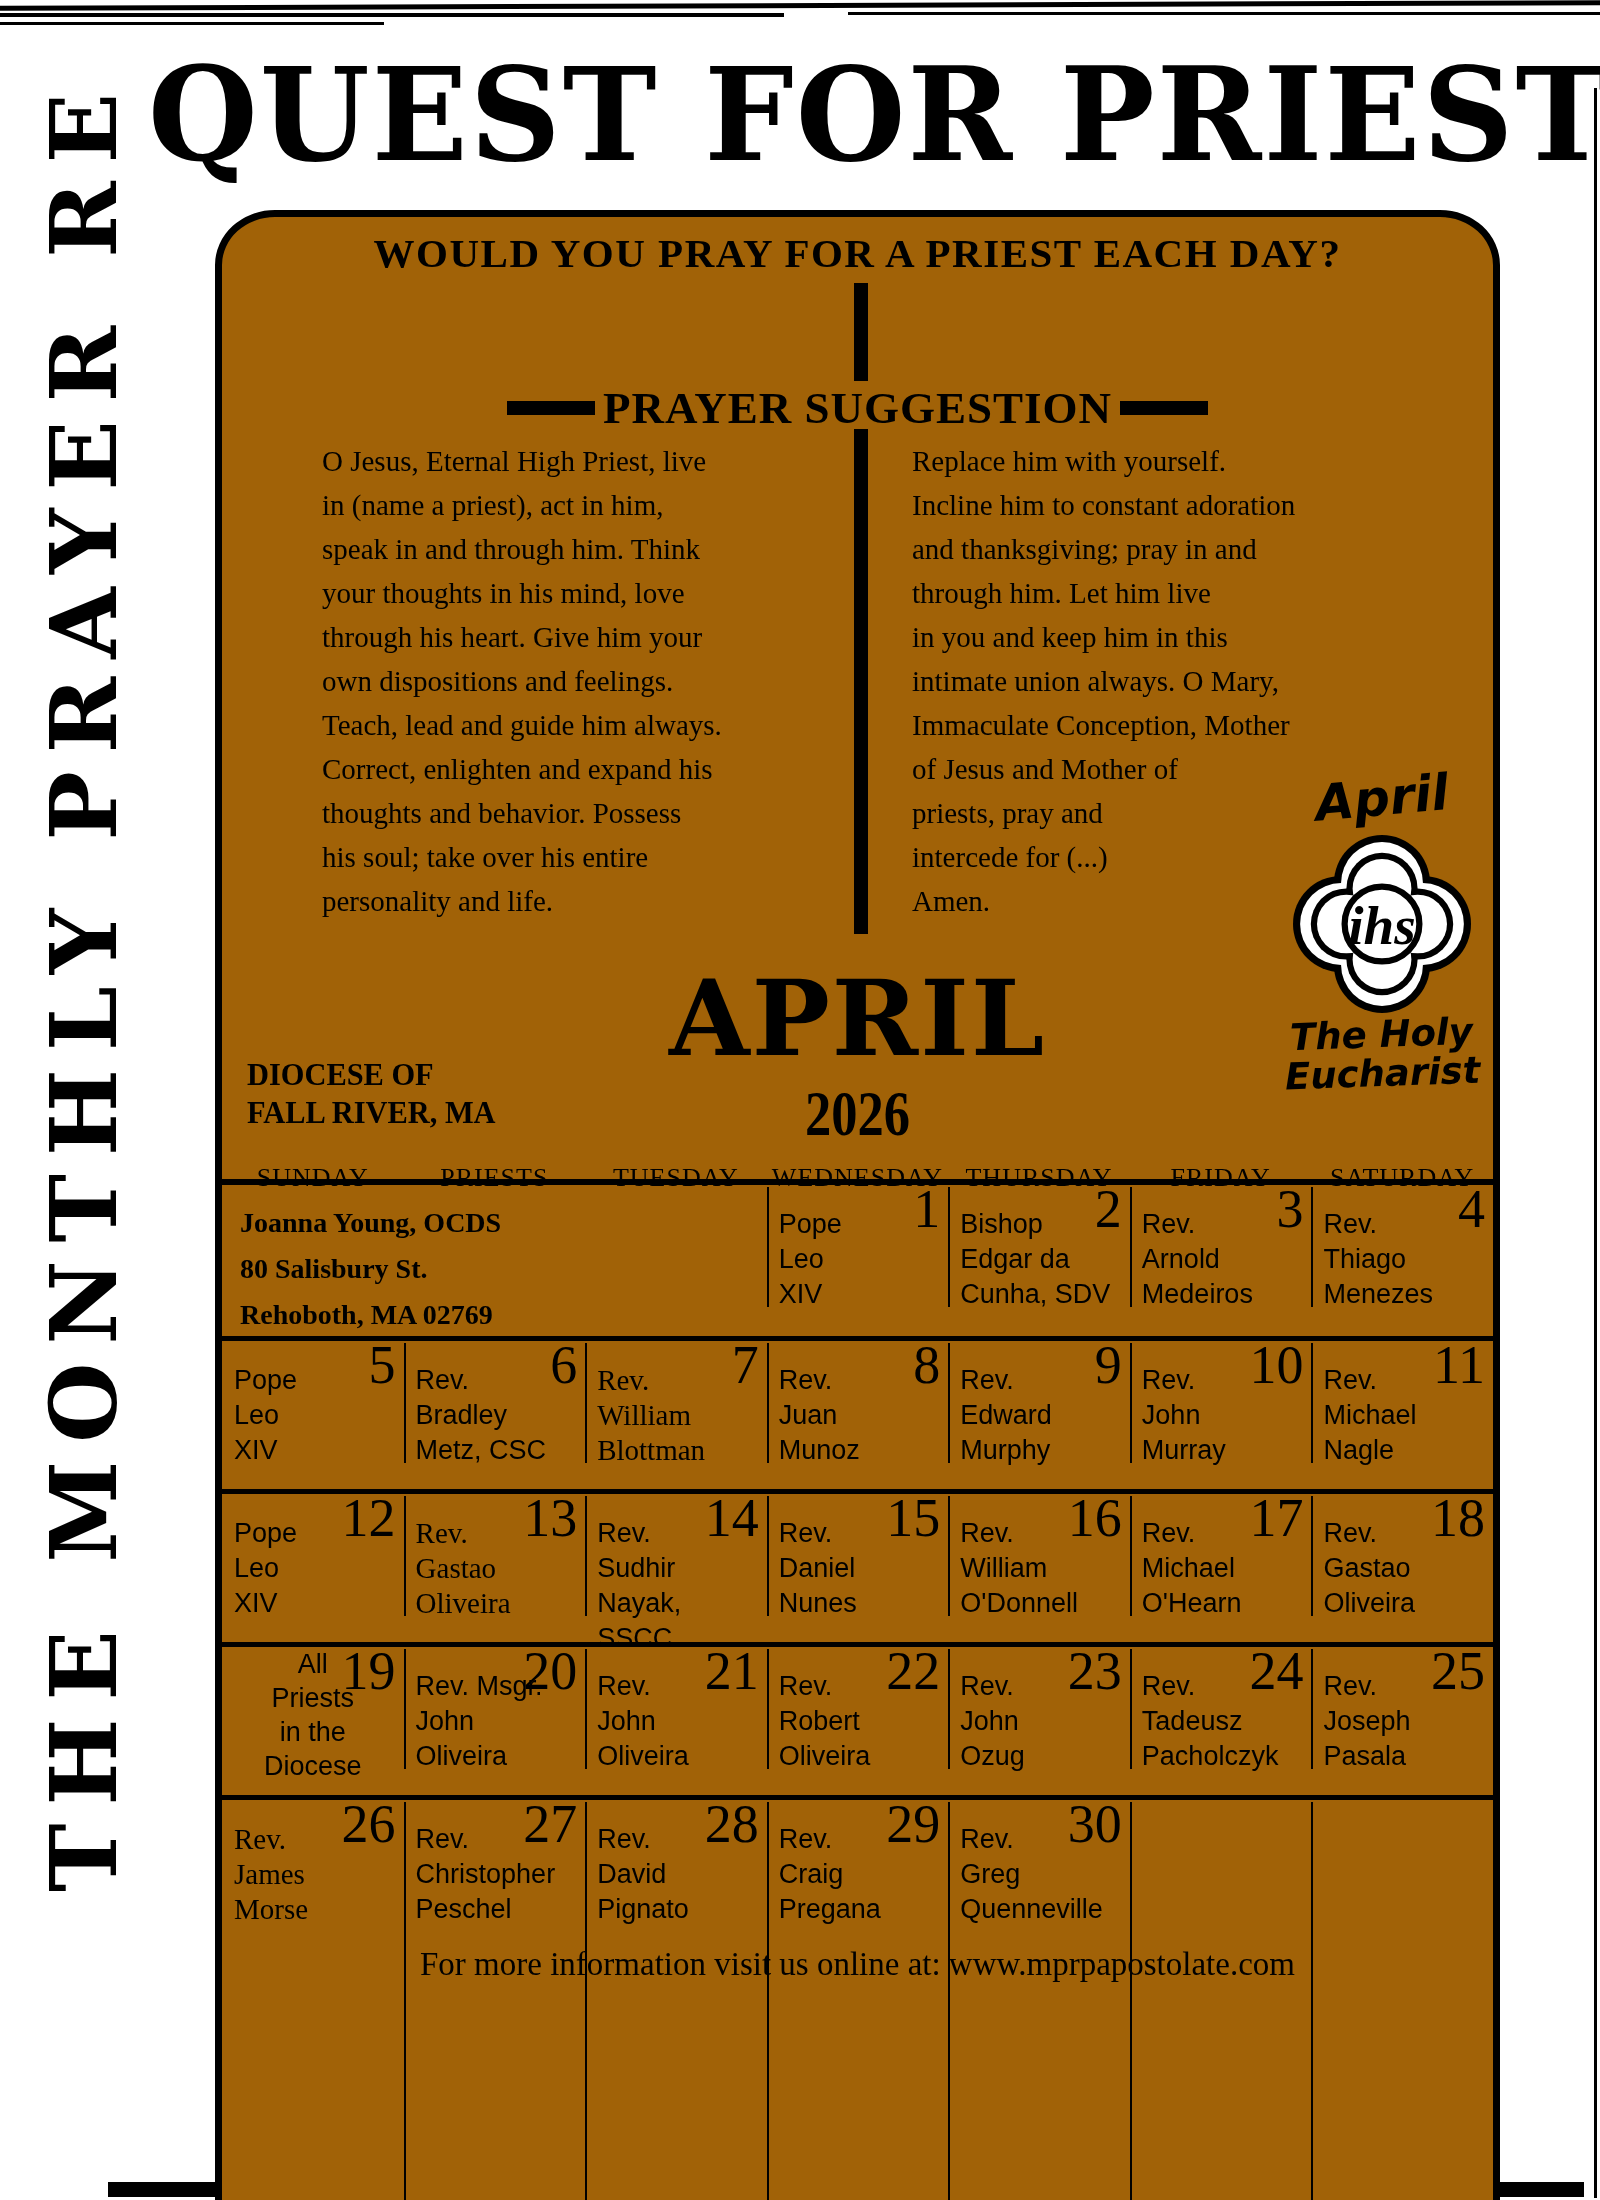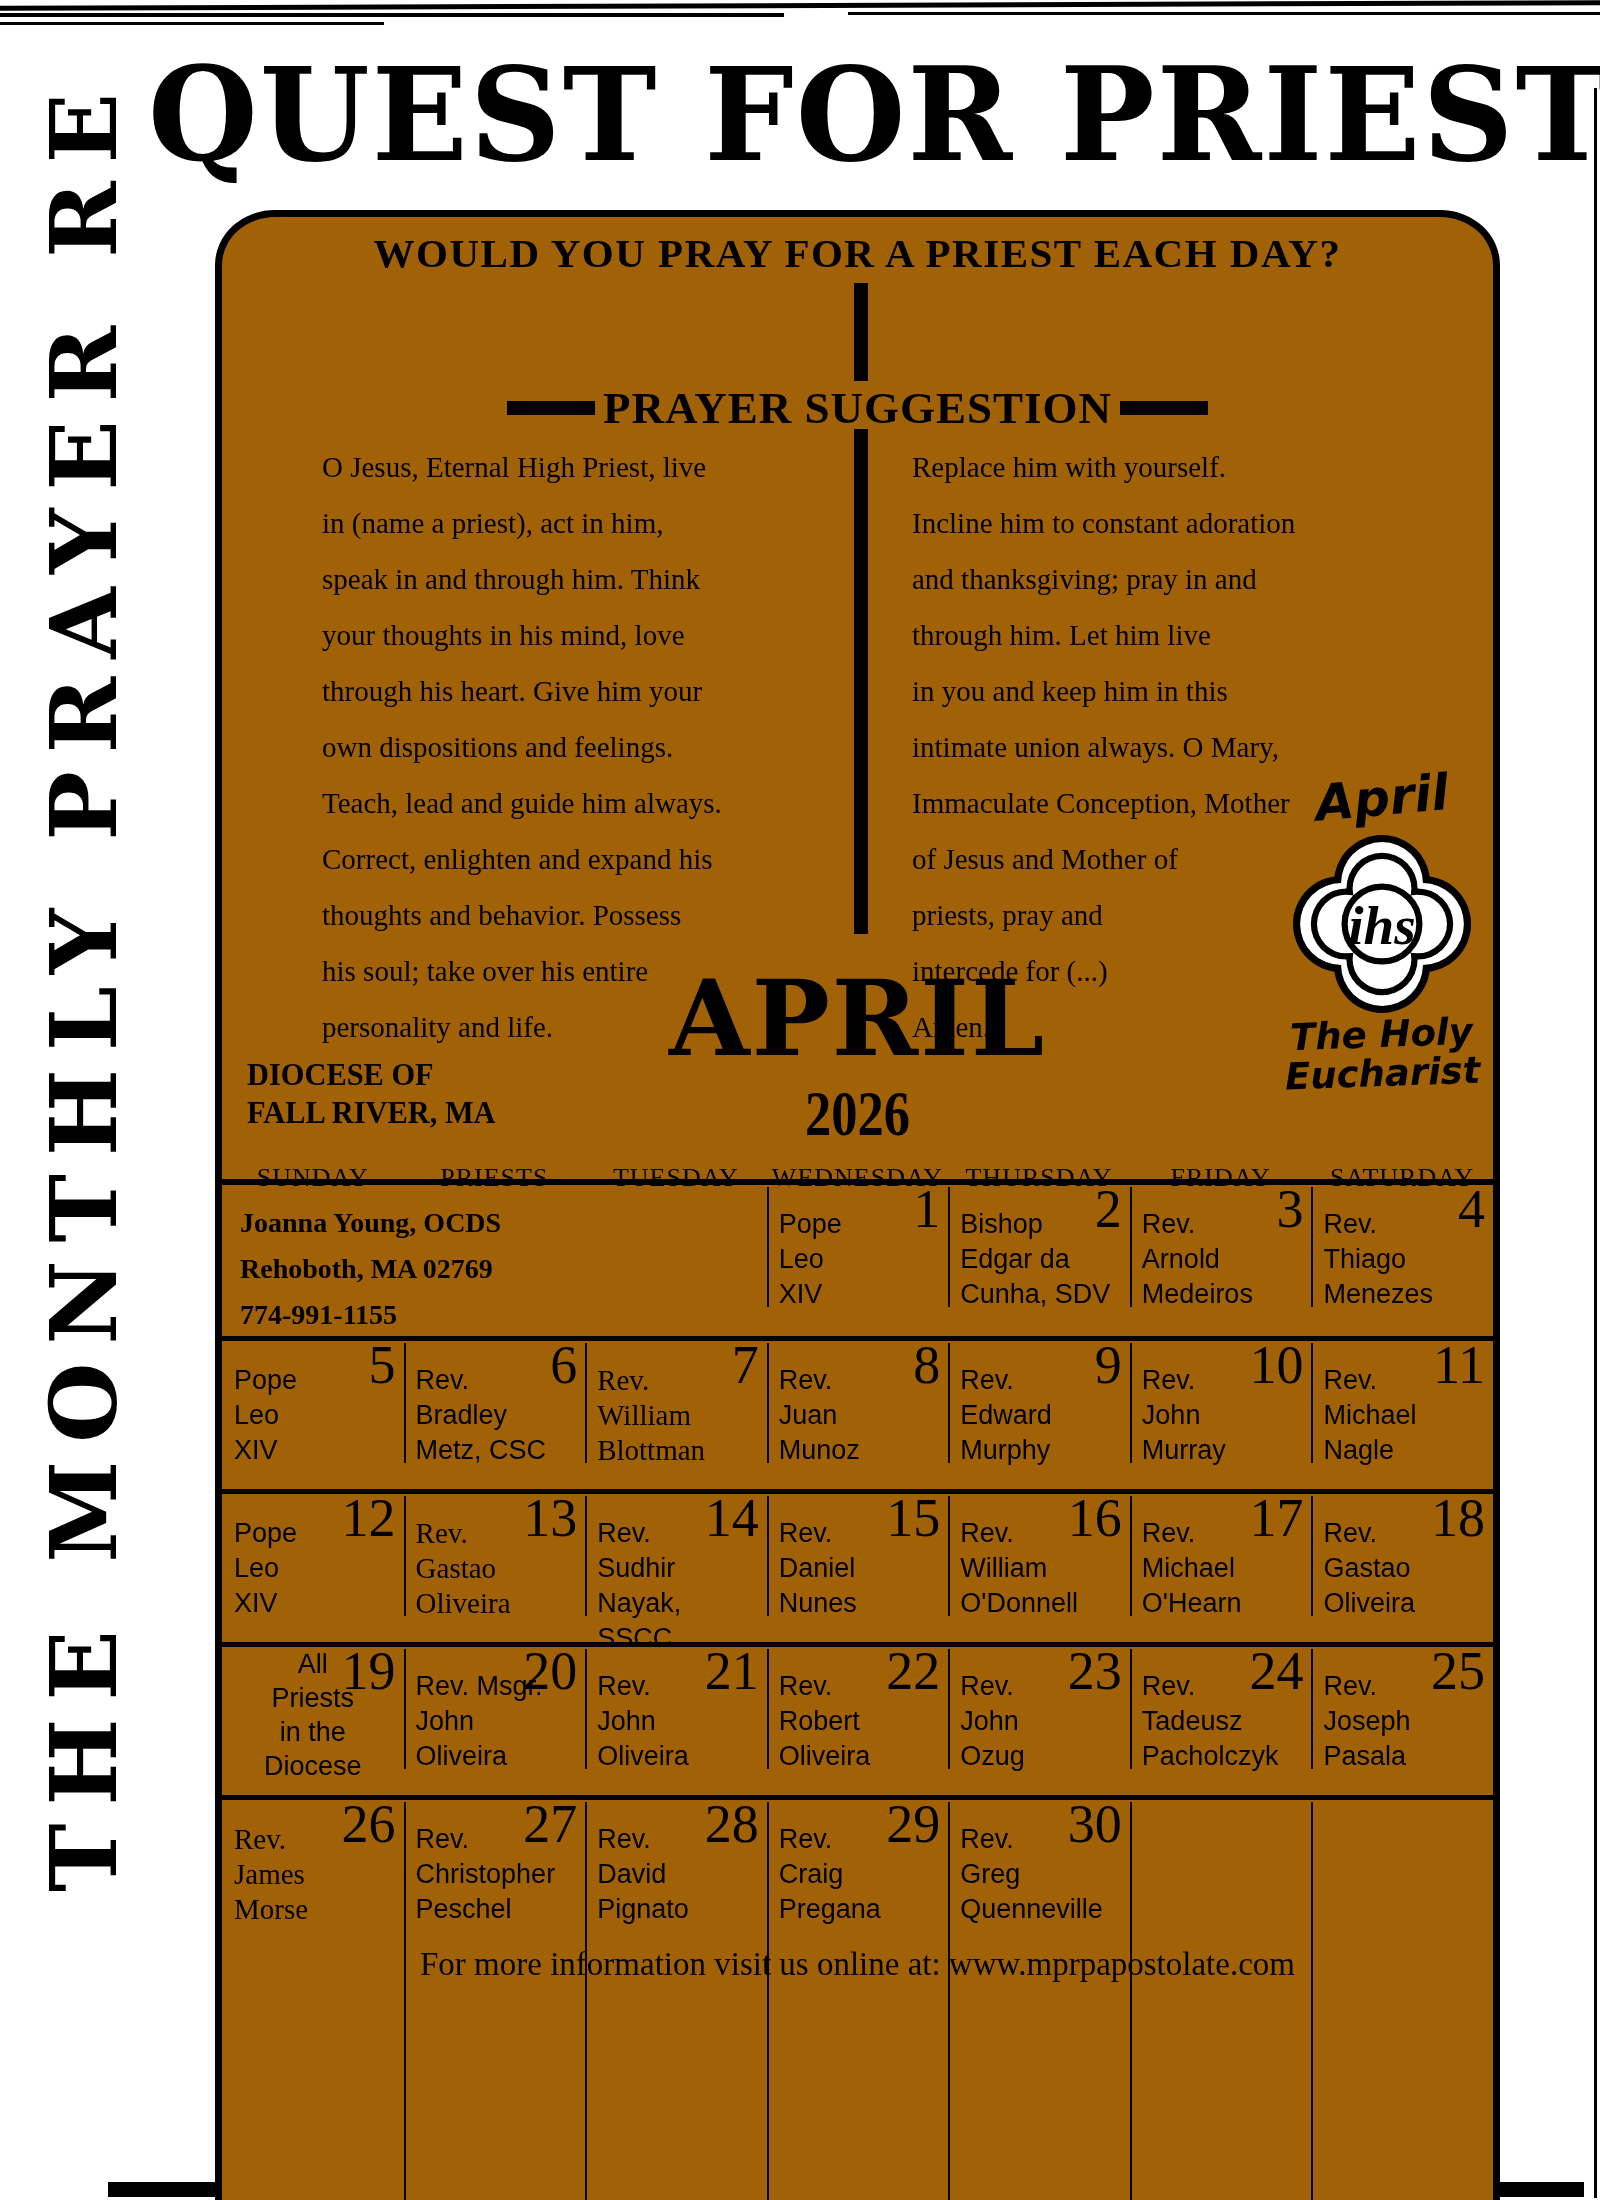--- a/index.html
+++ b/index.html
@@ -45,21 +45,21 @@
   .cross-seg.seg1 { top:66px; height:98px; }
   .cross-seg.seg2 { top:212px; height:505px; }
   .prayer-heading-row {
     position:absolute; top:165px; left:0; width:100%;
     display:flex; align-items:center; justify-content:center; gap:8px;
   }
   .prayer-heading { font-weight:bold; font-size:45px; letter-spacing:1px; }
   .dash { width:88px; height:14px; background:#000; }
   .prayer-col {
     position:absolute; top:222px; white-space:pre-line;
-    font-size:29px; line-height:56px;
+    font-size:29px; line-height:44px;
   }
   .prayer-left  { left:100px; width:495px; }
   .prayer-right { left:690px; width:495px; }
   
   .logo { position:absolute; left:1052px; top:552px; width:216px; text-align:center; }
   .logo-month {
     font-family:"DejaVu Sans", sans-serif; font-style:italic; font-weight:bold;
     font-size:50px; transform:rotate(-5deg); display:block;
   }
   .logo svg { display:block; margin:8px auto 0; }
@@ -218,20 +218,21 @@
     <span>THURSDAY</span>
     <span>FRIDAY</span>
     <span>SATURDAY</span>
   </div>
 
   <div class="grid">
 
     <div class="week-row w1">
       <div class="cell contact-cell">
         <div class="contact-line">Joanna Young, OCDS</div>
+        <div class="contact-line">80 Salisbury St.</div>
         <div class="contact-line">Rehoboth, MA 02769</div>
         <div class="contact-line">774-991-1155</div>
       </div>
       <div class="cell bar">
         <span class="num">1</span>
         <div class="name">Pope
 Leo
 XIV</div>
       </div>
       <div class="cell bar">

